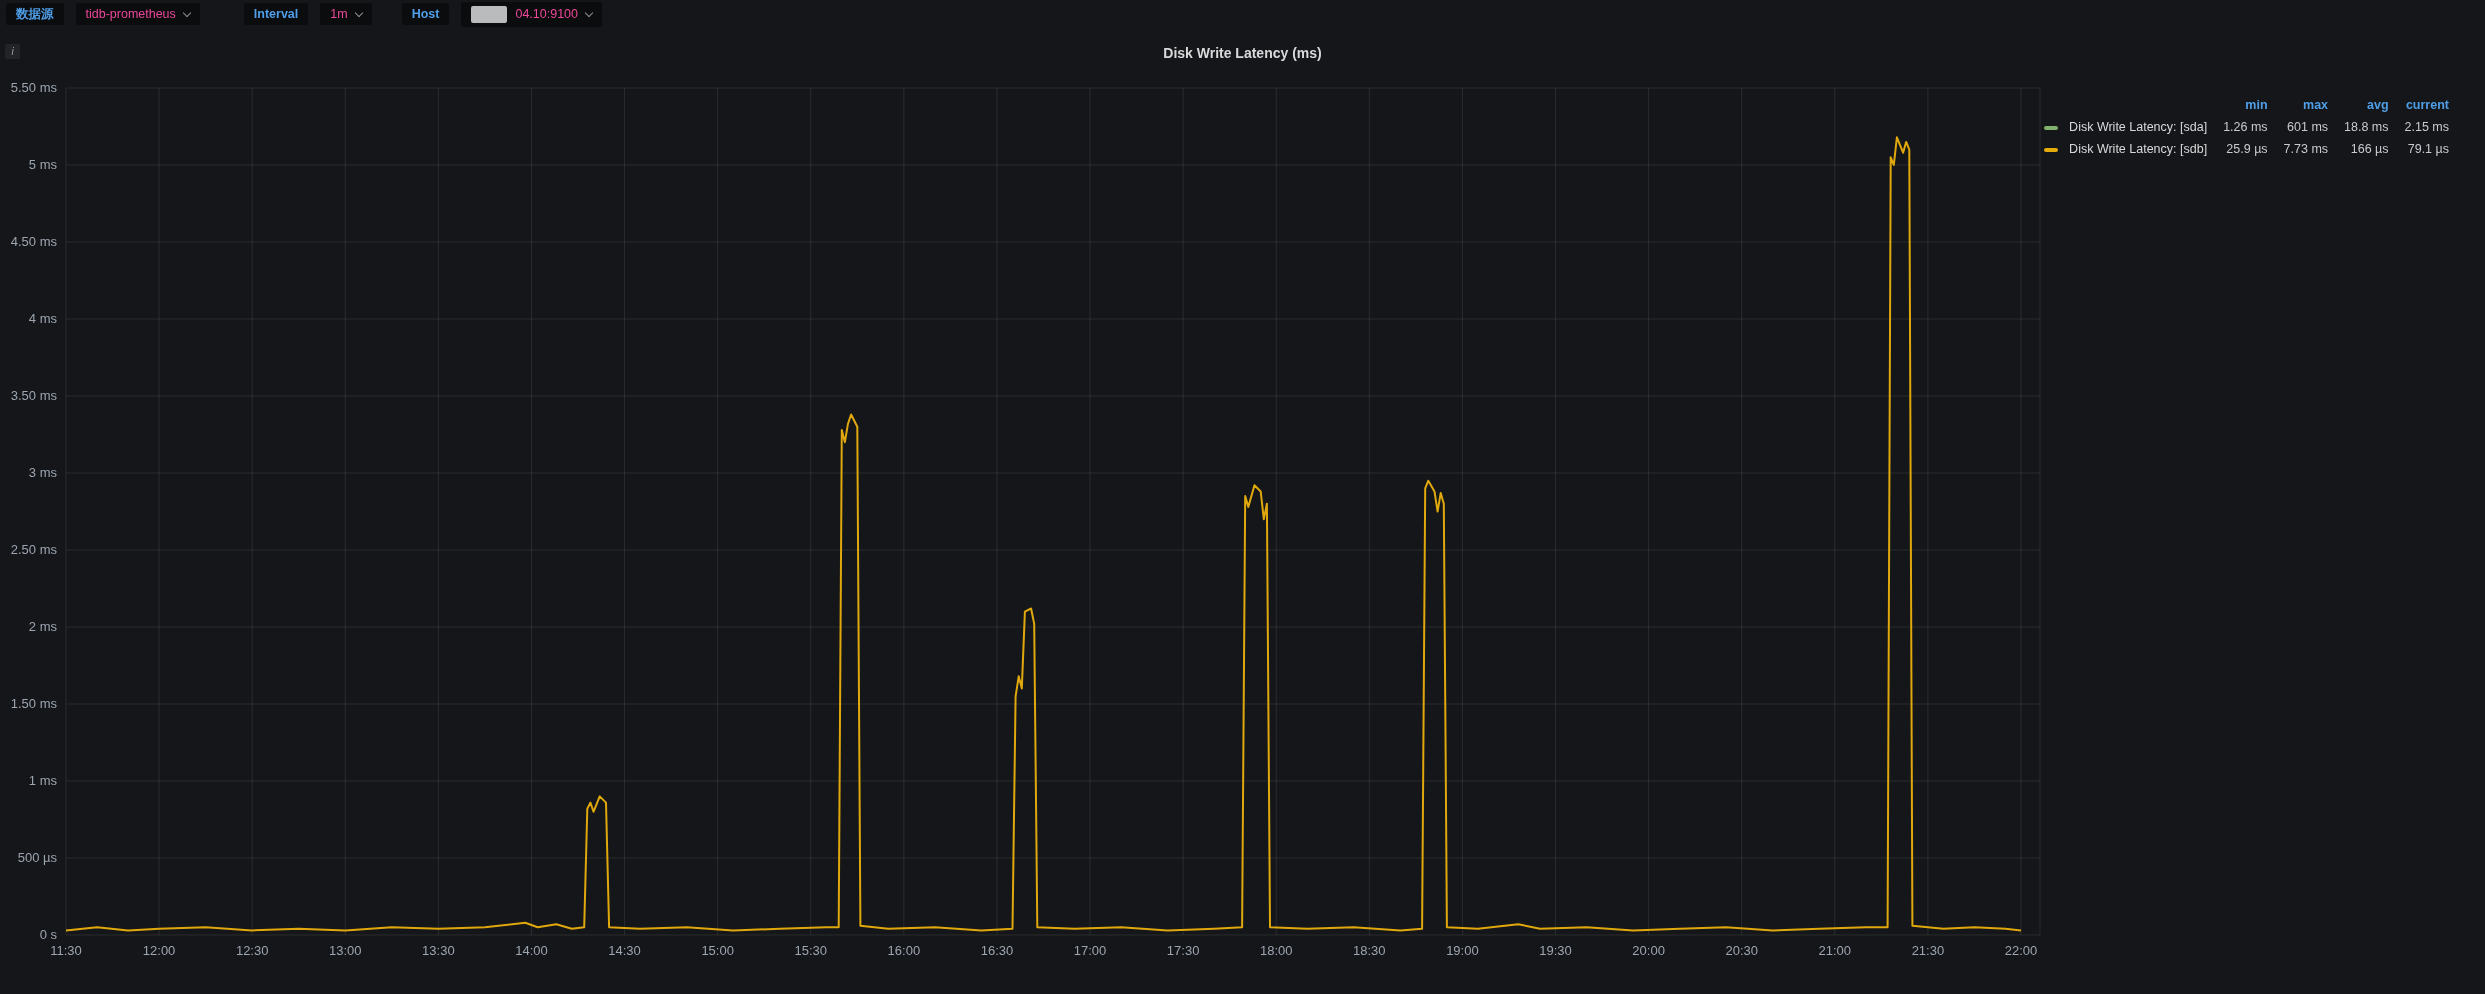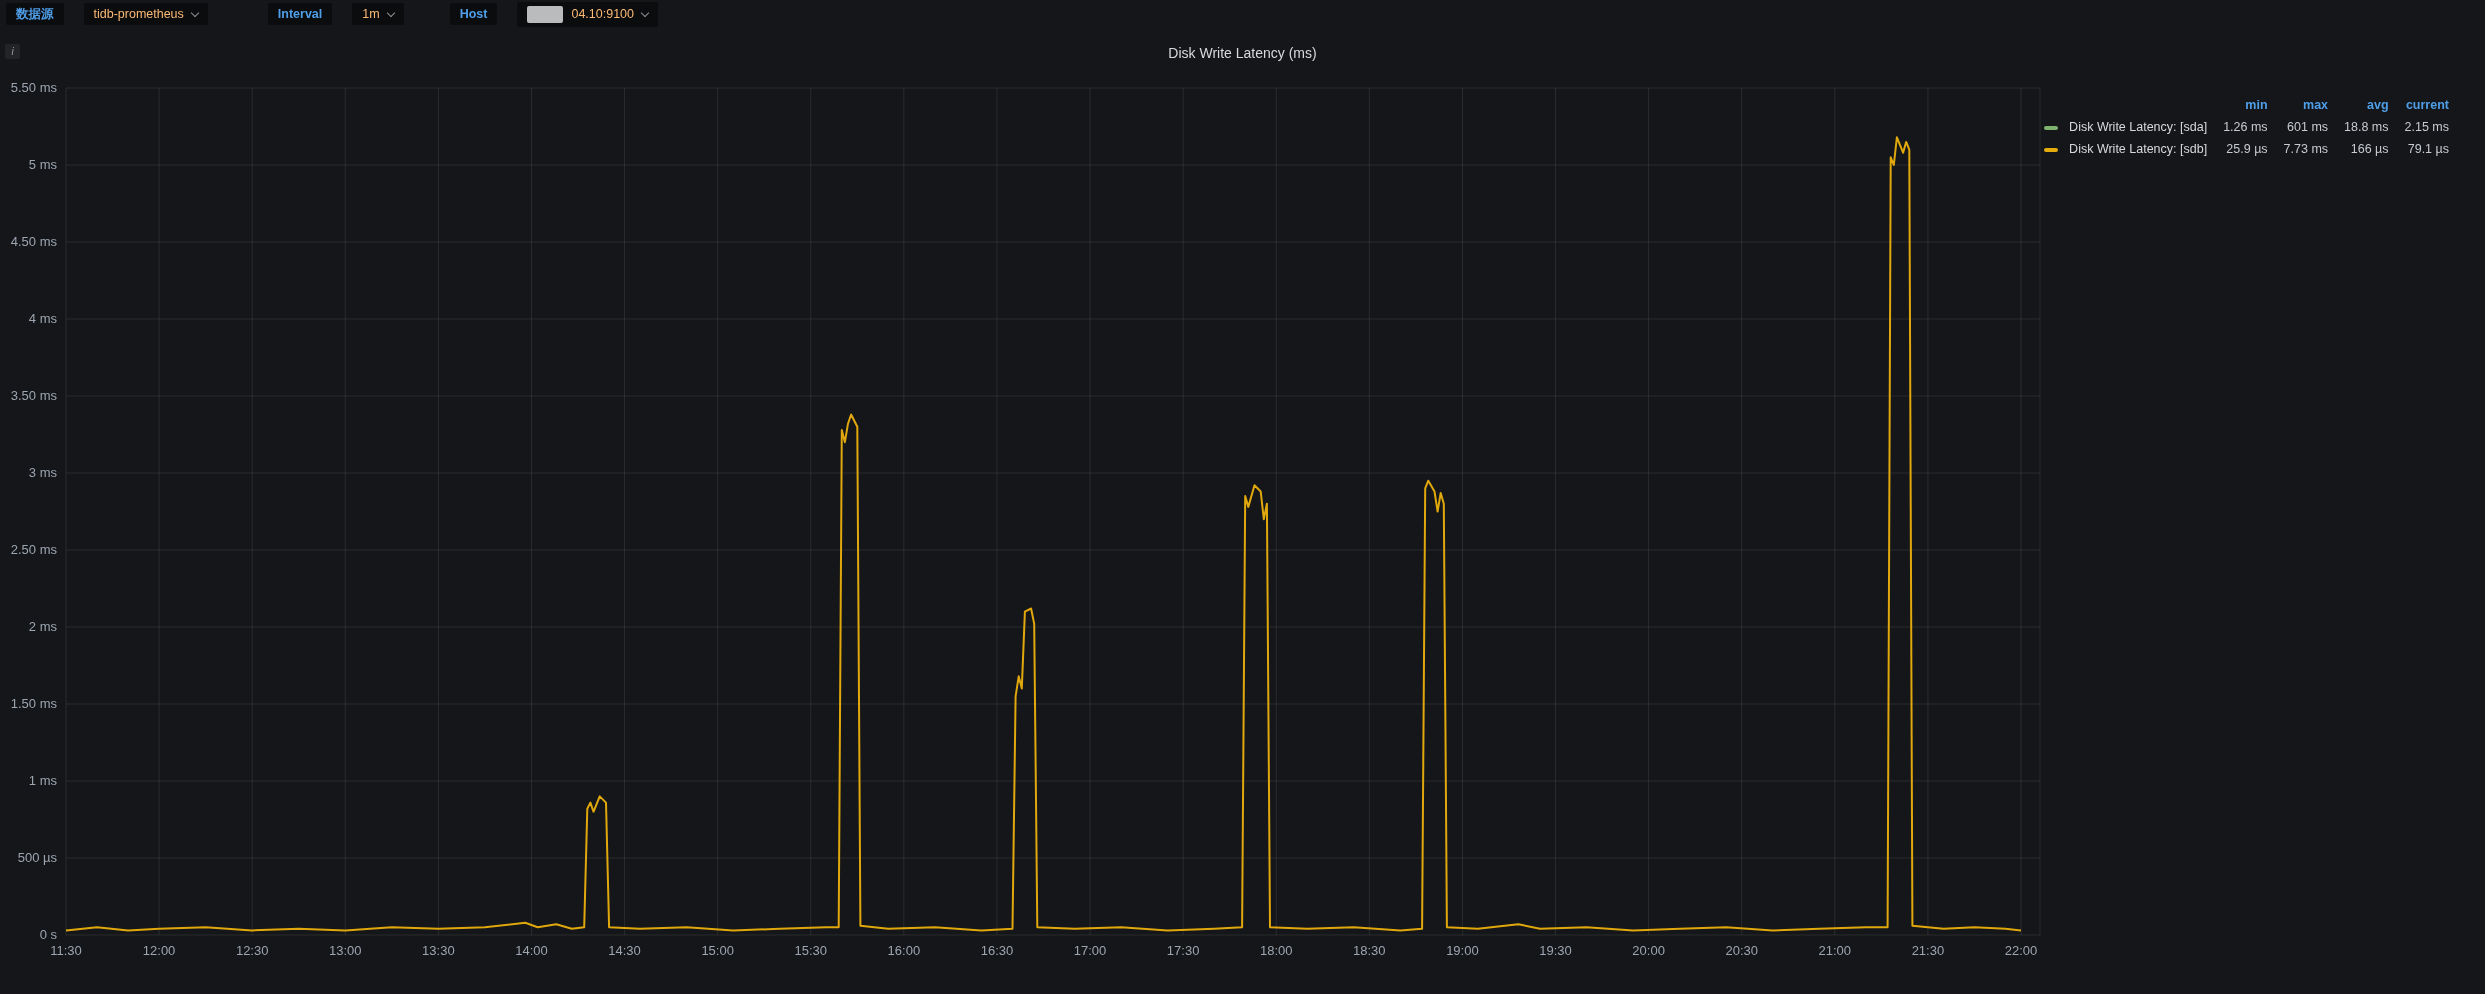--- a/index.html
+++ b/index.html
@@ -4,29 +4,29 @@
 <style>
   * { margin:0; padding:0; box-sizing:border-box; }
   html,body {
     width:2485px; height:994px; overflow:hidden;
     background:#131516;
     font-family:"Liberation Sans", sans-serif;
   }
   
   .topbar {
     position:absolute; top:0; left:0; width:2485px; height:28px;
-    display:flex; align-items:center; padding:0 6px; gap:20px;
+    display:flex; align-items:center; padding:0 6px; gap:12px;
     background:#141619;
   }
   .tb-label {
     background:#0b0c0e; color:#4f9ee8; font-size:12.5px; font-weight:600;
     padding:4px 10px; border-radius:2px; line-height:14px; white-space:nowrap;
   }
   .tb-value {
-    background:#0b0c0e; color:#fdba74; font-size:12.5px;
+    background:#0b0c0e; color:#ec4899; font-size:12.5px;
     padding:4px 10px; border-radius:2px; line-height:14px;
     display:flex; align-items:center; gap:8px; cursor:pointer; white-space:nowrap;
   }
   .chevron {
     width:6px; height:6px; display:inline-block;
     border-right:1.5px solid #8b8f94; border-bottom:1.5px solid #8b8f94;
     transform:rotate(45deg); margin-bottom:3px;
   }
   .gap-lg { width:20px; }
   .gap-sm { width:6px; }
@@ -39,21 +39,21 @@
     position:absolute; top:28px; left:0; width:2485px; height:966px;
     background:#141619;
   }
   .info-corner {
     position:absolute; top:16px; left:5px; width:15px; height:15px;
     background:#222427; color:#9aa0a6; font-size:10px; font-style:italic;
     display:flex; align-items:center; justify-content:center; border-radius:2px;
   }
   .panel-title {
     text-align:center; padding-top:17px; color:#d8d9da;
-    font-size:14px; font-weight:400;
+    font-size:14px; font-weight:700;
   }
   #chart-svg { position:absolute; left:0; top:50px; }
   
   .legend {
     position:absolute; top:66px; right:36px;
     border-collapse:collapse;
   }
   .legend th, .legend td {
     font-size:12.5px; text-align:right; padding:4px 0 4px 16px;
     color:#c7cad0; white-space:nowrap;

